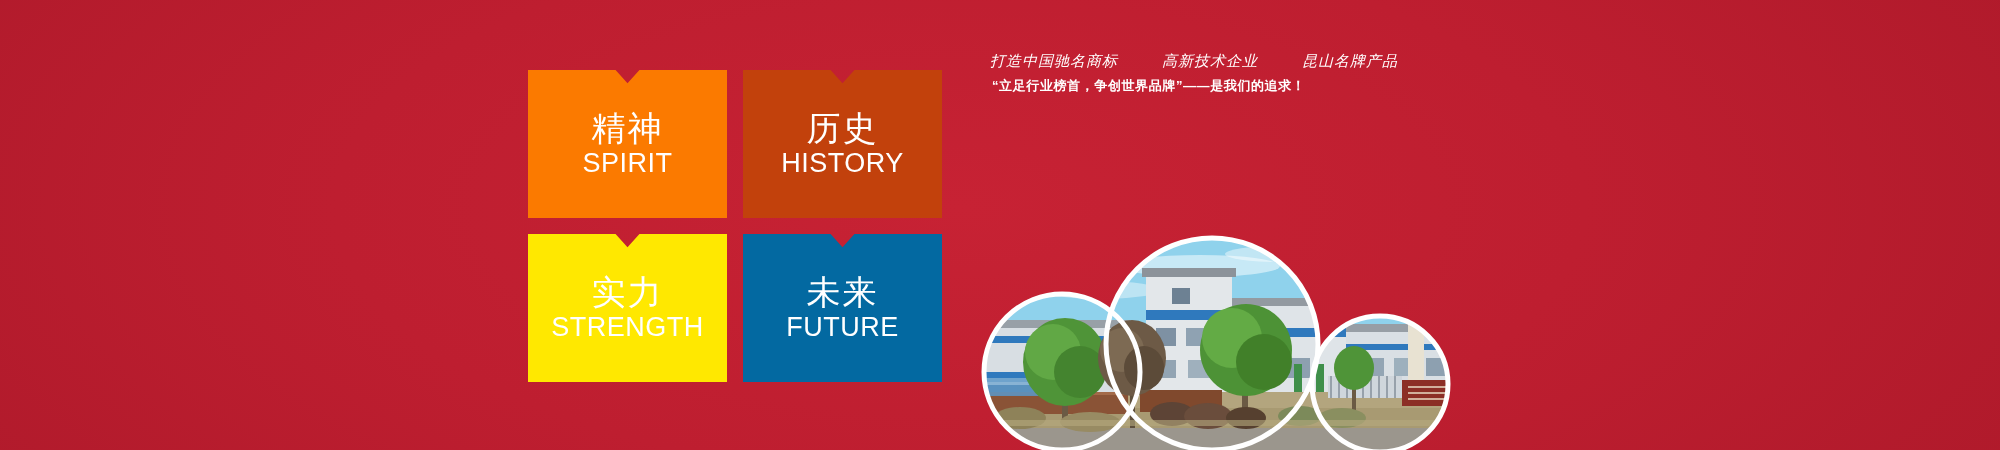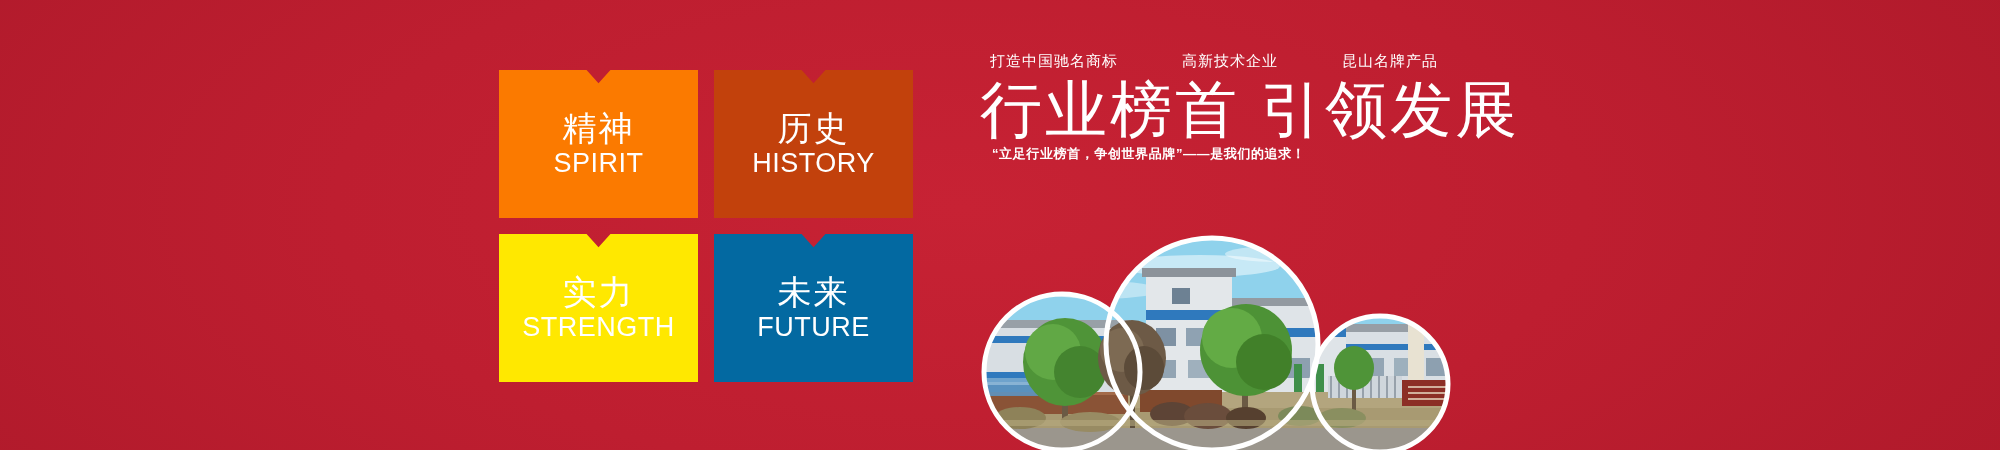--- a/index.html
+++ b/index.html
@@ -20,21 +20,21 @@
   #banner .bg-sheen {
     position: absolute;
     inset: 0;
     background: radial-gradient(ellipse 1200px 520px at 48% 46%,
                 #c72234 0%, #be1e30 52%, #b01a2b 100%);
   }
 
   
   .tiles {
     position: absolute;
-    left: 499px;
+    left: 528px;
     top: 70px;
     width: 440px;
     height: 325px;
     display: grid;
     grid-template-columns: 199px 199px;
     grid-template-rows: 148px 148px;
     column-gap: 19px;
     row-gap: 25px;
     gap: 16px;
   }
@@ -76,26 +76,27 @@
   
   .copy {
     position: absolute;
     left: 980px;
     top: 52px;
     width: 560px;
     color: #ffffff;
   }
   .eyebrows {
     display: flex;
-    gap: 64px;
+    gap: 44px;
     font-size: 15px;
     letter-spacing: 1px;
     padding-left: 10px;
     margin-bottom: 6px;
     white-space: nowrap;
+    font-style: italic;
   }
   .headline {
     font-size: 62px;
     line-height: 1.06;
     letter-spacing: 3px;
     font-weight: 400;
     white-space: nowrap;
   }
   .subhead {
     font-size: 25px;
@@ -155,21 +156,20 @@
   </div>
 
   <div class="copy">
 
     <div class="eyebrows">
       <span>打造中国驰名商标</span>
       <span>高新技术企业</span>
       <span>昆山名牌产品</span>
     </div>
 
-    <div class="headline">行业榜首 引领发展</div>
 
 
     <div class="quote">“立足行业榜首，争创世界品牌”——是我们的追求！</div>
 
   </div>
 
   <div class="collage">
     <svg width="530" height="218" viewBox="0 0 530 218">
       <defs>
         <clipPath id="cloudClip">

